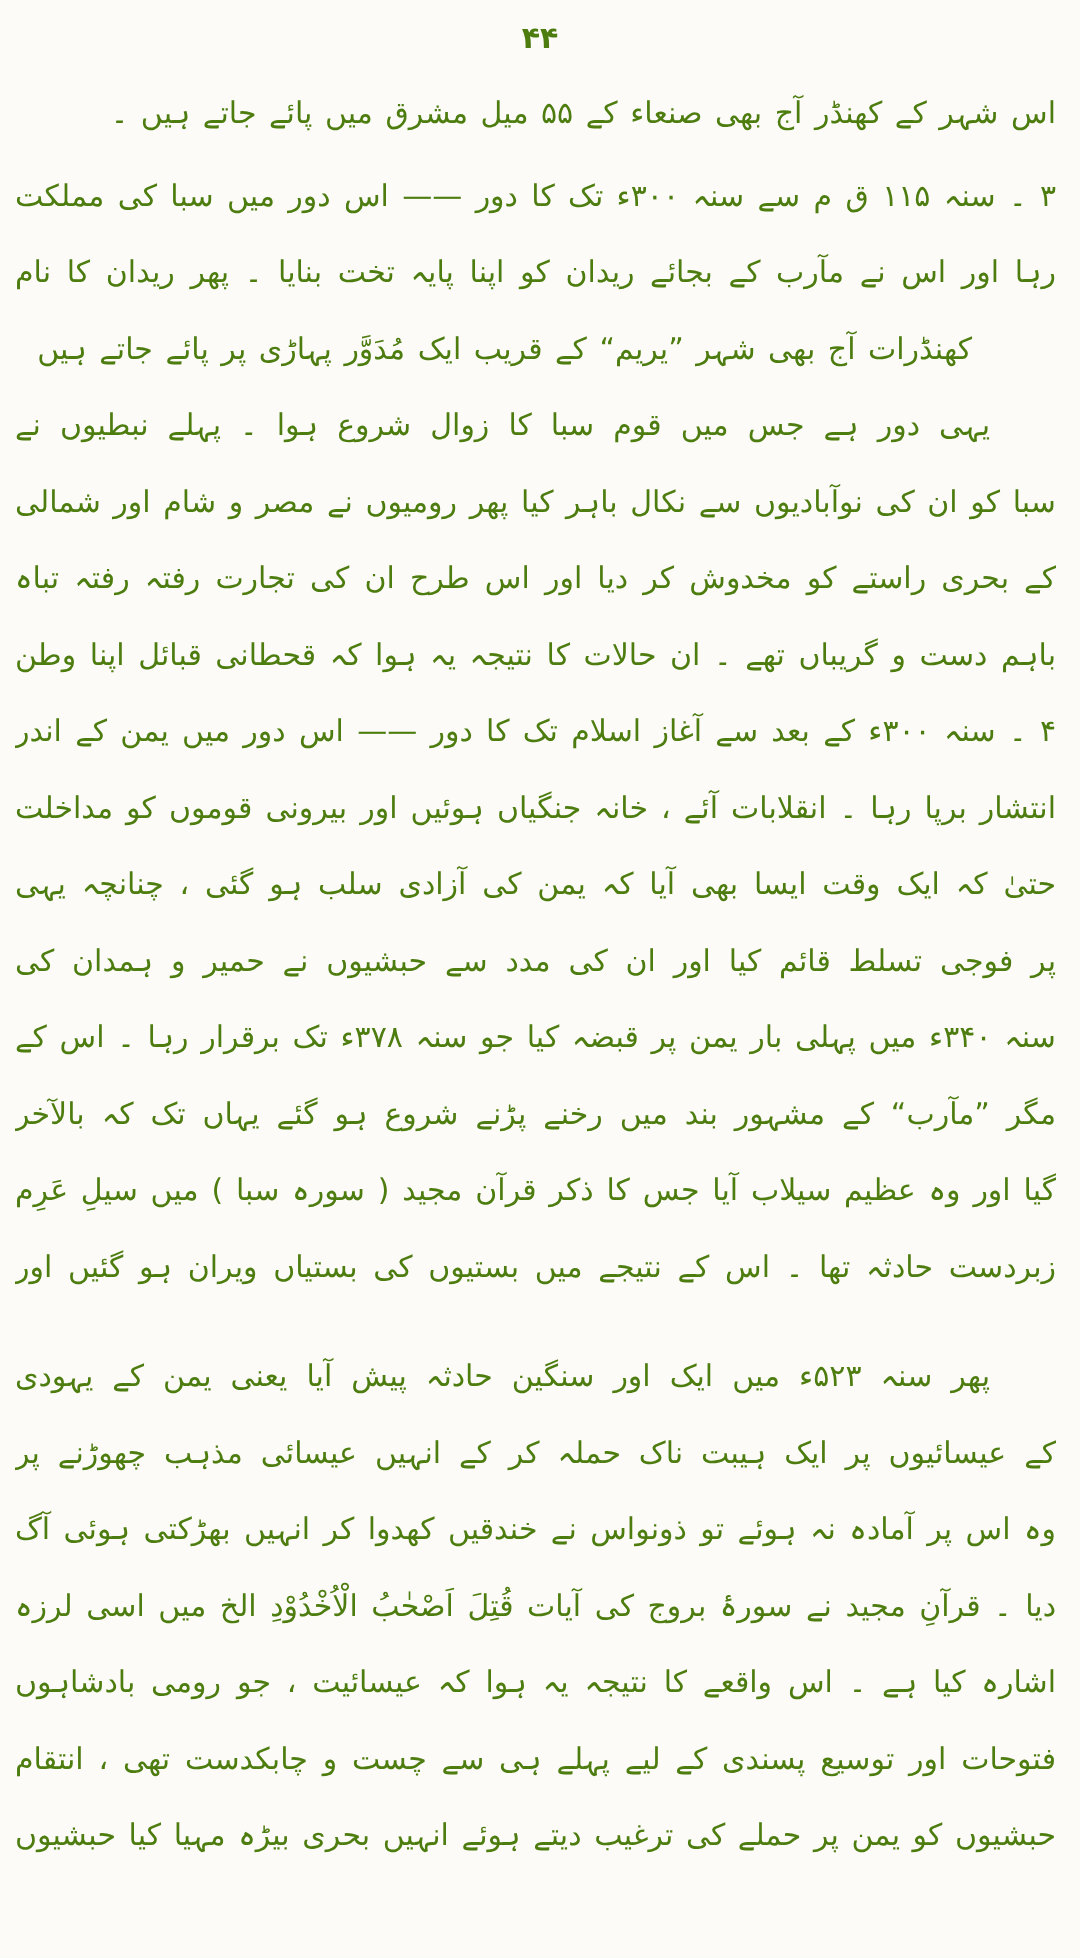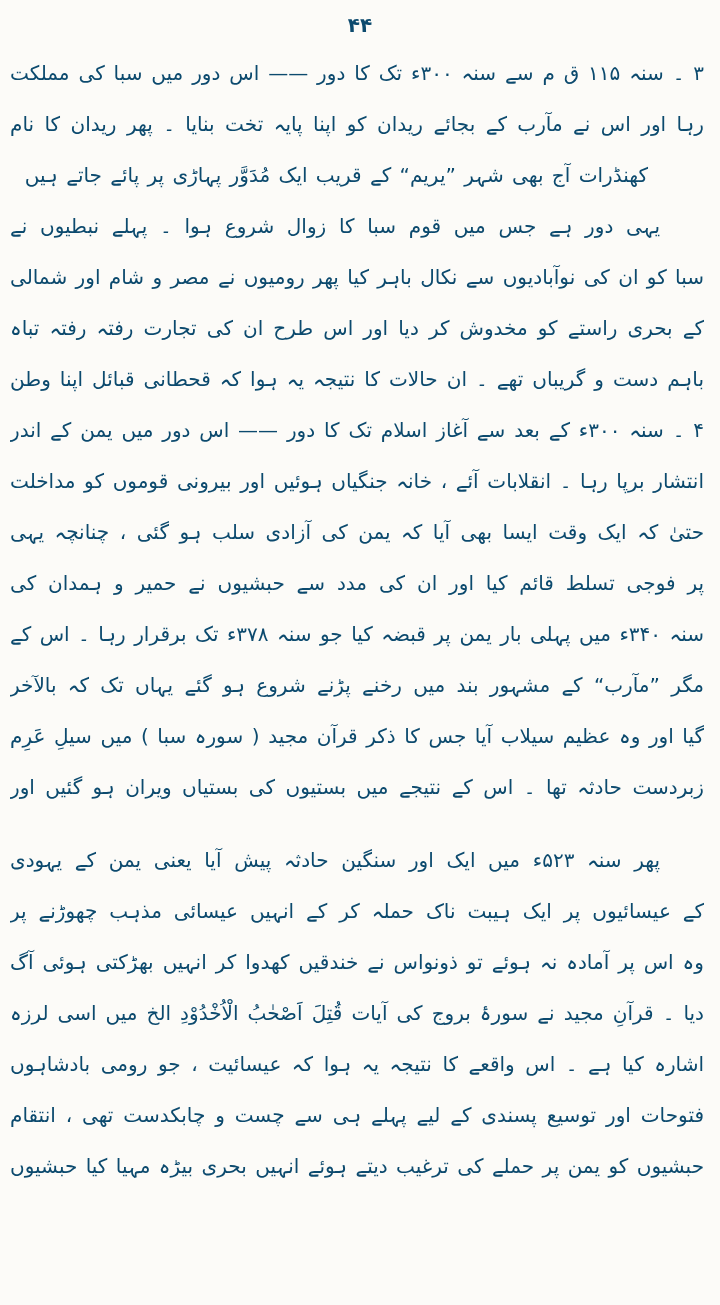--- a/index.html
+++ b/index.html
@@ -5,21 +5,21 @@
   html,body{margin:0;padding:0;}
   body{
     width:720px;height:1305px;
     background:#f6f5f2;
     font-family:"DejaVu Sans",sans-serif;
   }
   .page{
     position:relative;
     width:720px;height:1305px;
     background:#fcfbf8;
-    color:#0c4a6e;
+    color:#4d7c0f;
     direction:rtl;
     overflow:hidden;
   }
   .pageno{
     margin-top:10px;
     height:34px;
     line-height:30px;
     text-align:center;
     font-size:20px;
     font-weight:bold;
@@ -52,20 +52,21 @@
 </style>
 </head>
 <body>
 
 <div class="page">
 
   <div class="pageno">۴۴</div>
 
   <div class="textblock">
 
+    <div class="line endline opening">اس شہر کے کھنڈر آج بھی صنعاء کے ۵۵ میل مشرق میں پائے جاتے ہیں ۔</div>
 
     <div class="para para-a">
       <div class="line">۳ ۔ سنہ ۱۱۵ ق م سے سنہ ۳۰۰ء تک کا دور —— اس دور میں سبا کی مملکت پر قبیلہ حمیر کو غلبہ حاصل</div>
       <div class="line">رہا اور اس نے مآرب کے بجائے ریدان کو اپنا پایہ تخت بنایا ۔ پھر ریدان کا نام ظفار پڑ گیا جس کے</div>
       <div class="line endline small-indent">کھنڈرات آج بھی شہر ”یریم“ کے قریب ایک مُدَوَّر پہاڑی پر پائے جاتے ہیں ۔</div>
     </div>
 
     <div class="para">
       <div class="line indent">یہی دور ہے جس میں قوم سبا کا زوال شروع ہوا ۔ پہلے نبطیوں نے شمالی حجاز پر اپنا اقتدار قائم کر کے</div>
       <div class="line">سبا کو ان کی نوآبادیوں سے نکال باہر کیا پھر رومیوں نے مصر و شام اور شمالی حجاز پر قبضہ کر کے ان کی تجارت</div>

